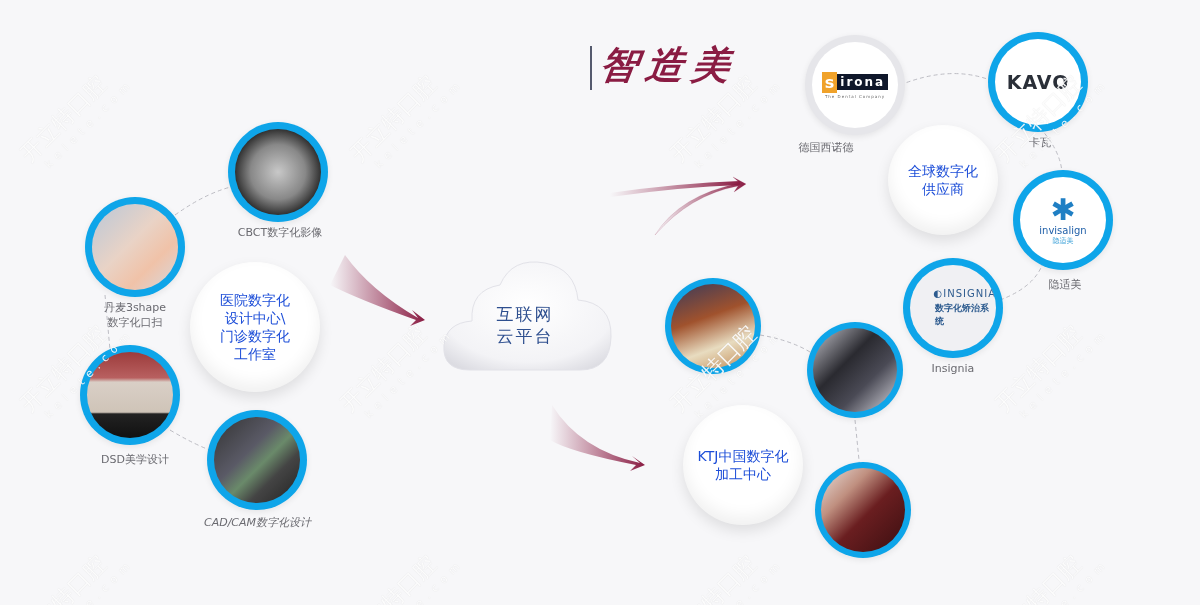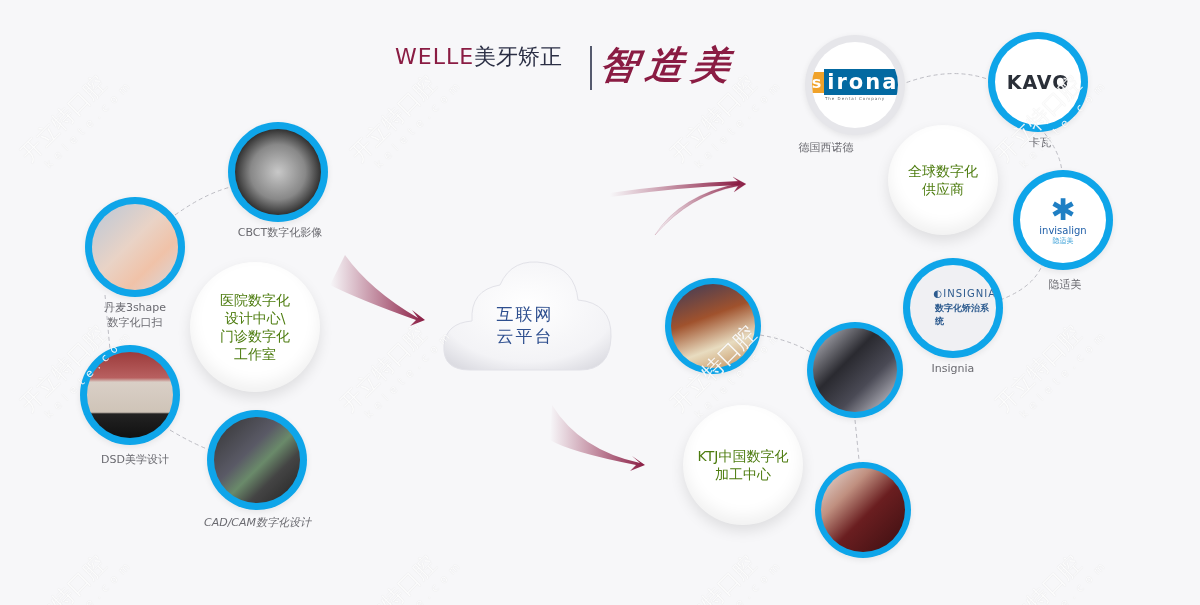--- a/index.html
+++ b/index.html
@@ -12,21 +12,21 @@
   .title-sub { font-size:15px; color:#9a9a9f; margin-top:2px; letter-spacing:1px; white-space:nowrap; }
   .title-bar { left:590px; top:46px; width:2px; height:44px; background:#555a6e; }
   .calligraphy { left:600px; top:40px; font-family:"DejaVu Serif", serif; font-size:38px; font-weight:bold;
                  color:#8a1c43; font-style:italic; letter-spacing:8px; white-space:nowrap; transform:skewX(-8deg); }
 
   .photo { border-radius:50%; background:#0ea5e9; box-shadow:0 2px 6px rgba(0,0,0,0.08); }
   .photo .inner { position:absolute; border-radius:50%; overflow:hidden; }
   .hub { border-radius:50%; background:#fff;
          box-shadow: 0 6px 14px rgba(0,0,0,0.10), inset 0 -8px 16px rgba(0,0,0,0.06);
          display:flex; align-items:center; justify-content:center; text-align:center; }
-  .hub span { color:#4d7c0f; font-size:14px; line-height:18px; }
+  .hub span { color:#1d4ed8; font-size:14px; line-height:18px; }
   .label { font-size:11px; color:#6a6a70; text-align:center; white-space:nowrap; }
 
   .cloud { left:440px; top:255px; width:175px; height:120px; }
   .cloud-text { left:470px; top:303px; width:110px; text-align:center; color:#2e4f8f;
                 font-size:17px; font-weight:normal; line-height:22px; letter-spacing:2px; }
 
   .dash { stroke:#bdbdc4; stroke-width:1; stroke-dasharray:4 3; fill:none; }
   .wm { color:rgba(255,255,255,0.9); font-size:22px; transform:rotate(-45deg); white-space:nowrap;
         text-shadow:0 0 1px rgba(0,0,0,0.12); pointer-events:none; }
   .wm small { display:block; font-size:11px; letter-spacing:6px; margin-left:10px; }
@@ -50,23 +50,20 @@
       <stop offset="1" stop-color="#8a1c43" stop-opacity="1"></stop>
     </linearGradient>
   </defs>
   <path d="M345 255 Q370 290 418 318 L412 310 L425 320 L410 326 L416 320 Q360 300 330 285 Z" fill="url(#g1)"></path>
   <path d="M655 235 Q680 195 740 183 L733 177 L746 184 L734 192 L738 186 Q690 195 655 235 Z" fill="url(#g1)" stroke="#8a1c43" stroke-opacity="0.3" stroke-width="0.5"></path>
   <path d="M610 195 Q680 185 740 183" stroke="url(#g1)" stroke-width="4" fill="none"></path>
   <path d="M552 405 Q580 450 640 463 L632 456 L645 465 L630 471 L636 465 Q570 452 550 440" fill="url(#g1)"></path>
 </svg>
 
 <div class="abs title-wrap">
-  <div class="title-main">
-    <span class="title-brand">WELLE</span><span>美牙矫正</span>
-  </div>
 </div>
 <div class="abs title-bar"></div>
 <div class="abs calligraphy">智造美</div>
 
 <div class="abs photo" style="left:228px;top:122px;width:100px;height:100px;">
   <div class="inner" style="left:7px;top:7px;width:86px;height:86px;background:radial-gradient(ellipse at 50% 50%, #c8c8c8 0%, #888 45%, #222 75%, #000 100%);"></div>
 </div>
 <div class="abs label" style="left:230px;top:225px;width:100px;">CBCT数字化影像</div>
 
 <div class="abs photo" style="left:85px;top:197px;width:100px;height:100px;">
@@ -108,21 +105,21 @@
 </svg>
 <div class="abs cloud-text">
   <div>互联网</div>
   <div>云平台</div>
 </div>
 
 <div class="abs photo" style="left:805px;top:35px;width:100px;height:100px;background:#e6e6ea;">
   <div class="inner" style="left:7px;top:7px;width:86px;height:86px;background:#fff;display:flex;align-items:center;justify-content:center;flex-direction:column;">
     <div style="display:flex;align-items:center;">
       <span style="background:#f0a22a;color:#fff;font-size:16px;font-weight:bold;padding:1px 3px;">s</span>
-        <span style="background:#0369a1;color:#fff;font-size:21px;font-weight:bold;padding:1px 3px;letter-spacing:2px;">irona</span>
+        <span style="background:#0f172a;color:#fff;font-size:12px;font-weight:bold;padding:1px 3px;letter-spacing:2px;">irona</span>
     </div>
     <div style="font-size:4px;color:#666;letter-spacing:1px;margin-top:1px;">The Dental Company</div>
   </div>
 </div>
 <div class="abs label" style="left:776px;top:140px;width:100px;">德国西诺德</div>
 
 <div class="abs photo" style="left:988px;top:32px;width:100px;height:100px;">
   <div class="inner" style="left:7px;top:7px;width:86px;height:86px;background:#fff;display:flex;align-items:center;justify-content:center;">
     <span style="font-size:19px;font-weight:bold;color:#2a2f38;letter-spacing:1px;">KAVO</span>
   </div>

